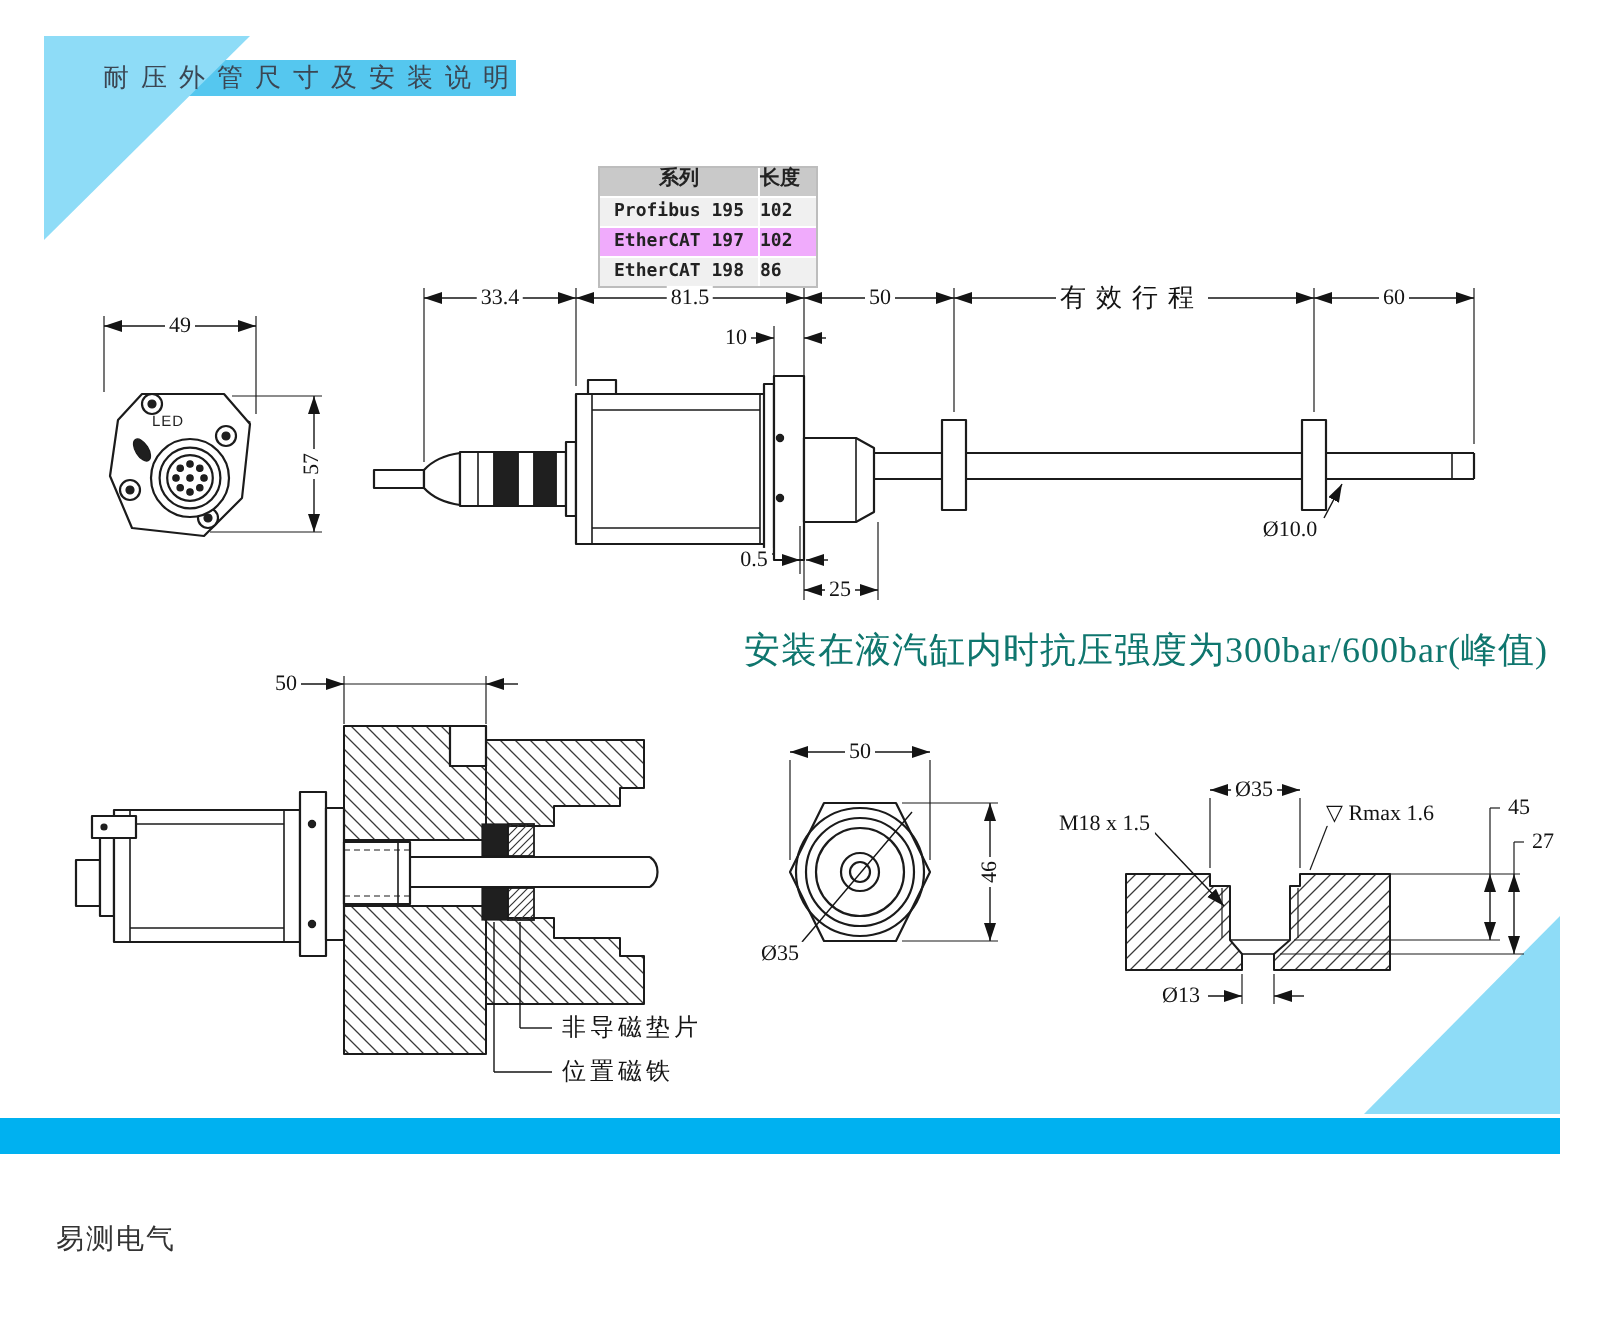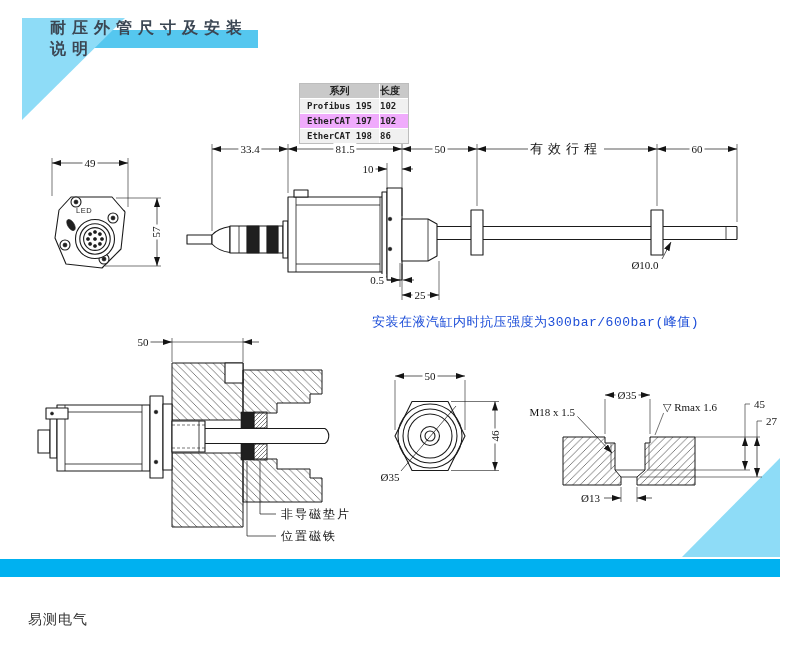--- a/index.html
+++ b/index.html
@@ -3,37 +3,37 @@
 <meta charset="utf-8">
 <style>
   html,body{margin:0;padding:0;background:#fff}
   .stage{position:relative;width:800px;height:666px;background:#fff;overflow:hidden;
          font-family:"Liberation Sans",sans-serif}
   
   .tri-tl{position:absolute;left:22px;top:18px;width:103px;height:102px;background:#8edcf7;
           clip-path:polygon(0 0,100% 0,0 100%);z-index:2}
   .banner{position:absolute;left:50px;top:30px;width:208px;height:18px;background:#55c7ef;z-index:1}
   .title{position:absolute;left:50px;top:30px;width:212px;height:18px;display:flex;align-items:center;
-         justify-content:center;font-size:16px;font-weight:700;letter-spacing:6px;color:#3b4653;z-index:3}
+         justify-content:center;font-size:13px;font-weight:400;letter-spacing:6px;color:#3b4653;z-index:3}
   .bar{position:absolute;left:0;top:559px;width:780px;height:18px;background:#00b1f0;z-index:2}
   .tri-br{position:absolute;left:682px;top:458px;width:98px;height:99px;background:#8edcf7;
           clip-path:polygon(100% 0,100% 100%,0 100%);z-index:1}
   .logo{position:absolute;left:28px;top:611px;font-size:14px;font-weight:normal;color:#333;
         letter-spacing:1px;z-index:3}
-  .note{position:absolute;left:372px;top:313px;font-family:Liberation Mono, monospace;font-size:13px;
-        color:#1d4ed8;letter-spacing:.5px;z-index:5}
+  .note{position:absolute;left:372px;top:313px;font-family:Liberation Serif, serif;font-size:18px;
+        color:#0f766e;letter-spacing:.5px;z-index:5}
   
   .tbl{position:absolute;left:299px;top:83px;border:1px solid #bdbdbd;background:#fff;z-index:4;
        font-family:"DejaVu Sans Mono",monospace}
   .tr{display:flex;height:14px;line-height:14px;border-bottom:1px solid #fff}
   .tr:last-child{border-bottom:none}
   .c1{width:79px;text-align:center;font-size:9px;font-weight:bold;color:#222;border-right:1px solid #fff}
   .c2{width:28px;text-align:left;font-size:9px;font-weight:bold;color:#222}
   .th{background:#c9c9c9}
-  .th .c1,.th .c2{font-family:Liberation Sans, sans-serif;font-size:10px}
+  .th .c1,.th .c2{font-family:Liberation Mono, monospace;font-size:10px}
   .r0,.r2{background:#f0f0f0}.r1{background:#f0abfc}
   
   svg.canvas{position:absolute;left:0;top:0;z-index:2}
   
   .dim{position:absolute;transform:translate(-50%,-50%);font-family:"Liberation Serif",serif;
        font-size:11px;line-height:1.1;color:#141414;background:#fff;padding:0 2px;
        white-space:nowrap;z-index:5}
   .dim.rot{transform:translate(-50%,-50%) rotate(-90deg)}
   .dim.l{transform:translate(0,-50%)}
   .dim.r{transform:translate(-100%,-50%)}

